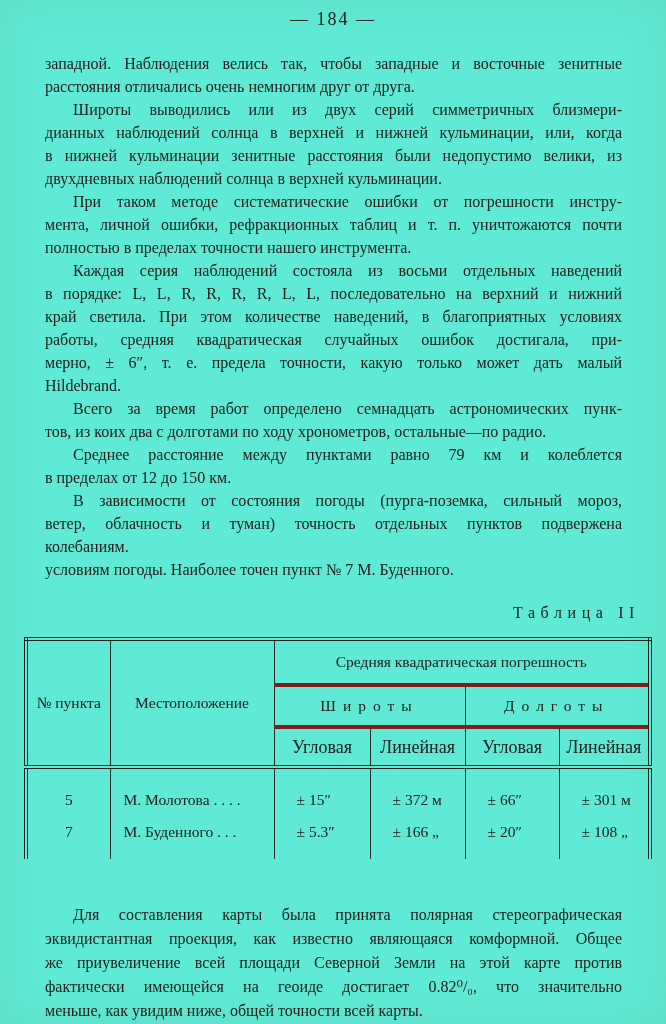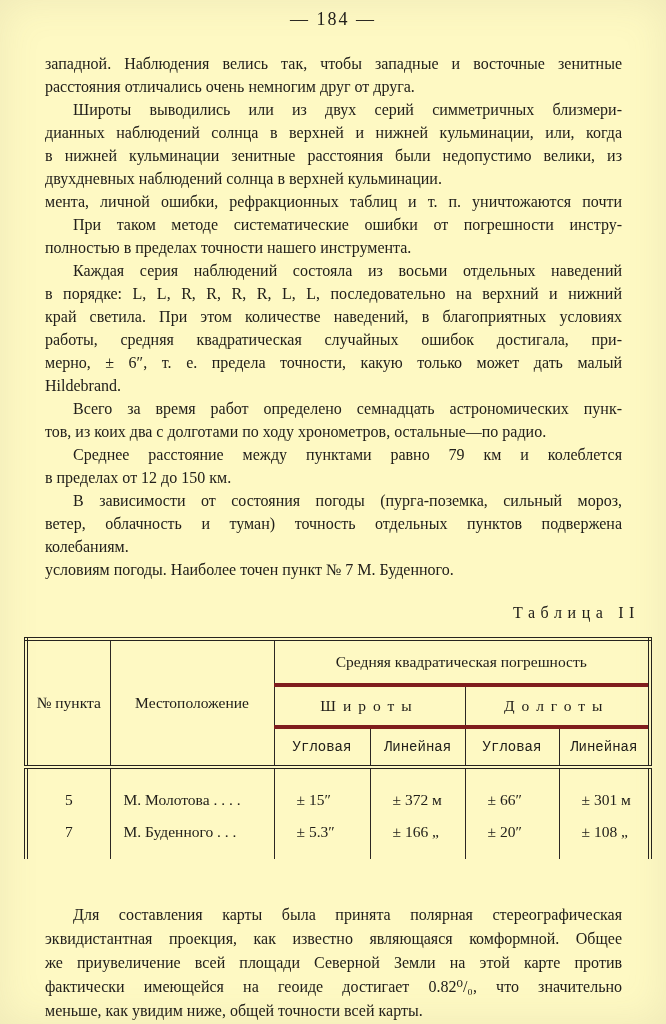--- a/index.html
+++ b/index.html
@@ -1,21 +1,21 @@
 <!DOCTYPE html>
 <html><head>
 <meta charset="utf-8">
 <style>
   html,body { margin:0; padding:0; background:#e8e6e0; }
   .page {
     position: relative;
     width: 666px;
     height: 1024px;
     margin: 0 auto;
-    background: #fef9c3;
+    background: #5eead4;
     color: #22201b;
     font-family: "Liberation Serif", "DejaVu Serif", serif;
     overflow: hidden;
     box-shadow: inset 0 0 40px rgba(120,115,100,0.12);
   }
   .page-number {
     padding-top: 9px;
     text-align: center;
     font-size: 18px;
     line-height: 20px;
@@ -54,21 +54,21 @@
   table.acc thead { border-bottom: 4px double #26231e; }
   table.acc th, table.acc td {
     vertical-align: middle;
     text-align: center;
     padding: 5px 4px;
   }
   .bl { border-left: 1px solid #2c2823; }
   .hb { border-bottom: 4px solid #7f1d1d; }
   th.group { height: 32px; font-size: 15.5px; }
   th.sp { letter-spacing: 0.45em; padding-left: 0.45em; height: 28px; }
-  th.sub { height: 26px; font-size: 14px; font-family: Liberation Mono, monospace; }
+  th.sub { height: 26px; font-size: 18px; }
   tbody td.loc { text-align: left; padding-left: 13px; }
   tbody td.val { text-align: left; padding-left: 22px; }
   tbody tr.r1 td { padding-top: 22px; padding-bottom: 7px; }
   tbody tr.r2 td { padding-top: 7px; padding-bottom: 18px; }
   .text-block.bottom {
     margin-top: 44px;
     line-height: 24px;
   }
 </style>
 </head>
@@ -83,22 +83,22 @@
       <div class="line">западной. Наблюдения велись так, чтобы западные и восточные зенитные</div>
       <div class="line end">расстояния отличались очень немногим друг от друга.</div>
     </div>
     <div class="para">
       <div class="line ind">Широты выводились или из двух серий симметричных близмери-</div>
       <div class="line">дианных наблюдений солнца в верхней и нижней кульминации, или, когда</div>
       <div class="line">в нижней кульминации зенитные расстояния были недопустимо велики, из</div>
       <div class="line end">двухдневных наблюдений солнца в верхней кульминации.</div>
     </div>
     <div class="para">
+      <div class="line ind">При таком методе систематические ошибки от погрешности инстру-</div>
       <div class="line">мента, личной ошибки, рефракционных таблиц и т. п. уничтожаются почти</div>
-      <div class="line ind">При таком методе систематические ошибки от погрешности инстру-</div>
       <div class="line end">полностью в пределах точности нашего инструмента.</div>
     </div>
     <div class="para">
       <div class="line ind">Каждая серия наблюдений состояла из восьми отдельных наведений</div>
       <div class="line">в порядке: L, L, R, R, R, R, L, L, последовательно на верхний и нижний</div>
       <div class="line">край светила. При этом количестве наведений, в благоприятных условиях</div>
       <div class="line">работы, средняя квадратическая случайных ошибок достигала, при-</div>
       <div class="line">мерно, ± 6″, т. е. предела точности, какую только может дать малый</div>
       <div class="line end">Hildebrand.</div>
     </div>

